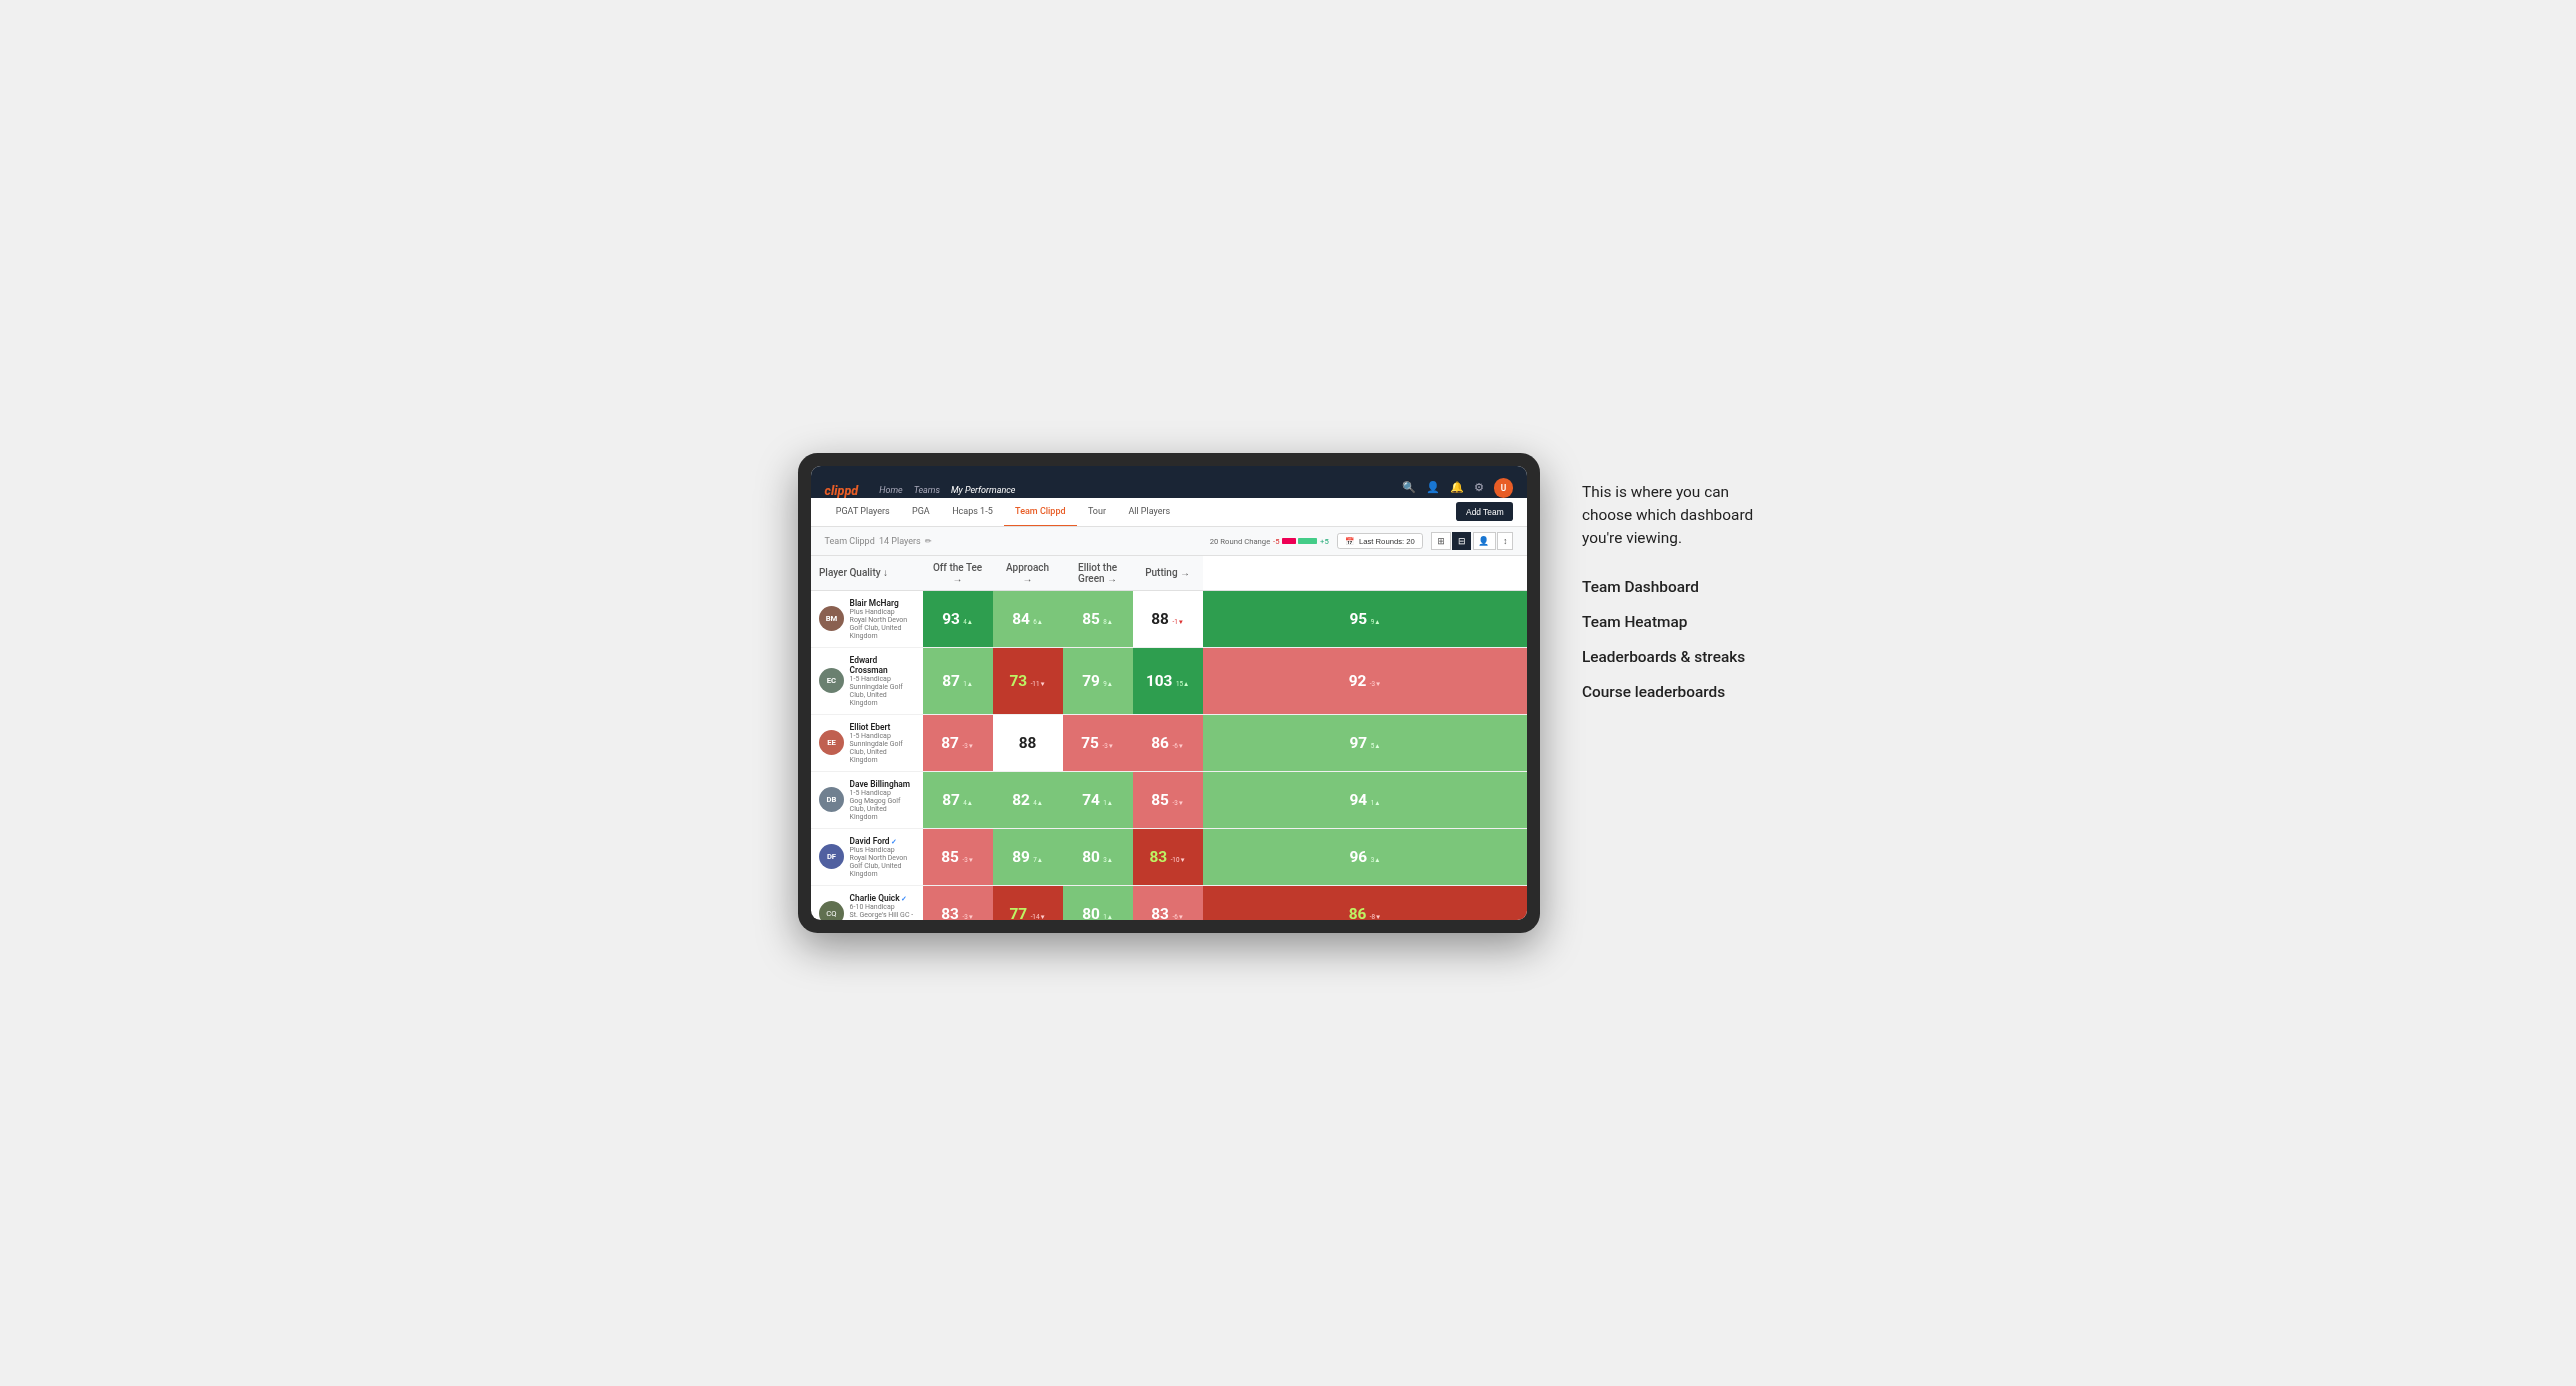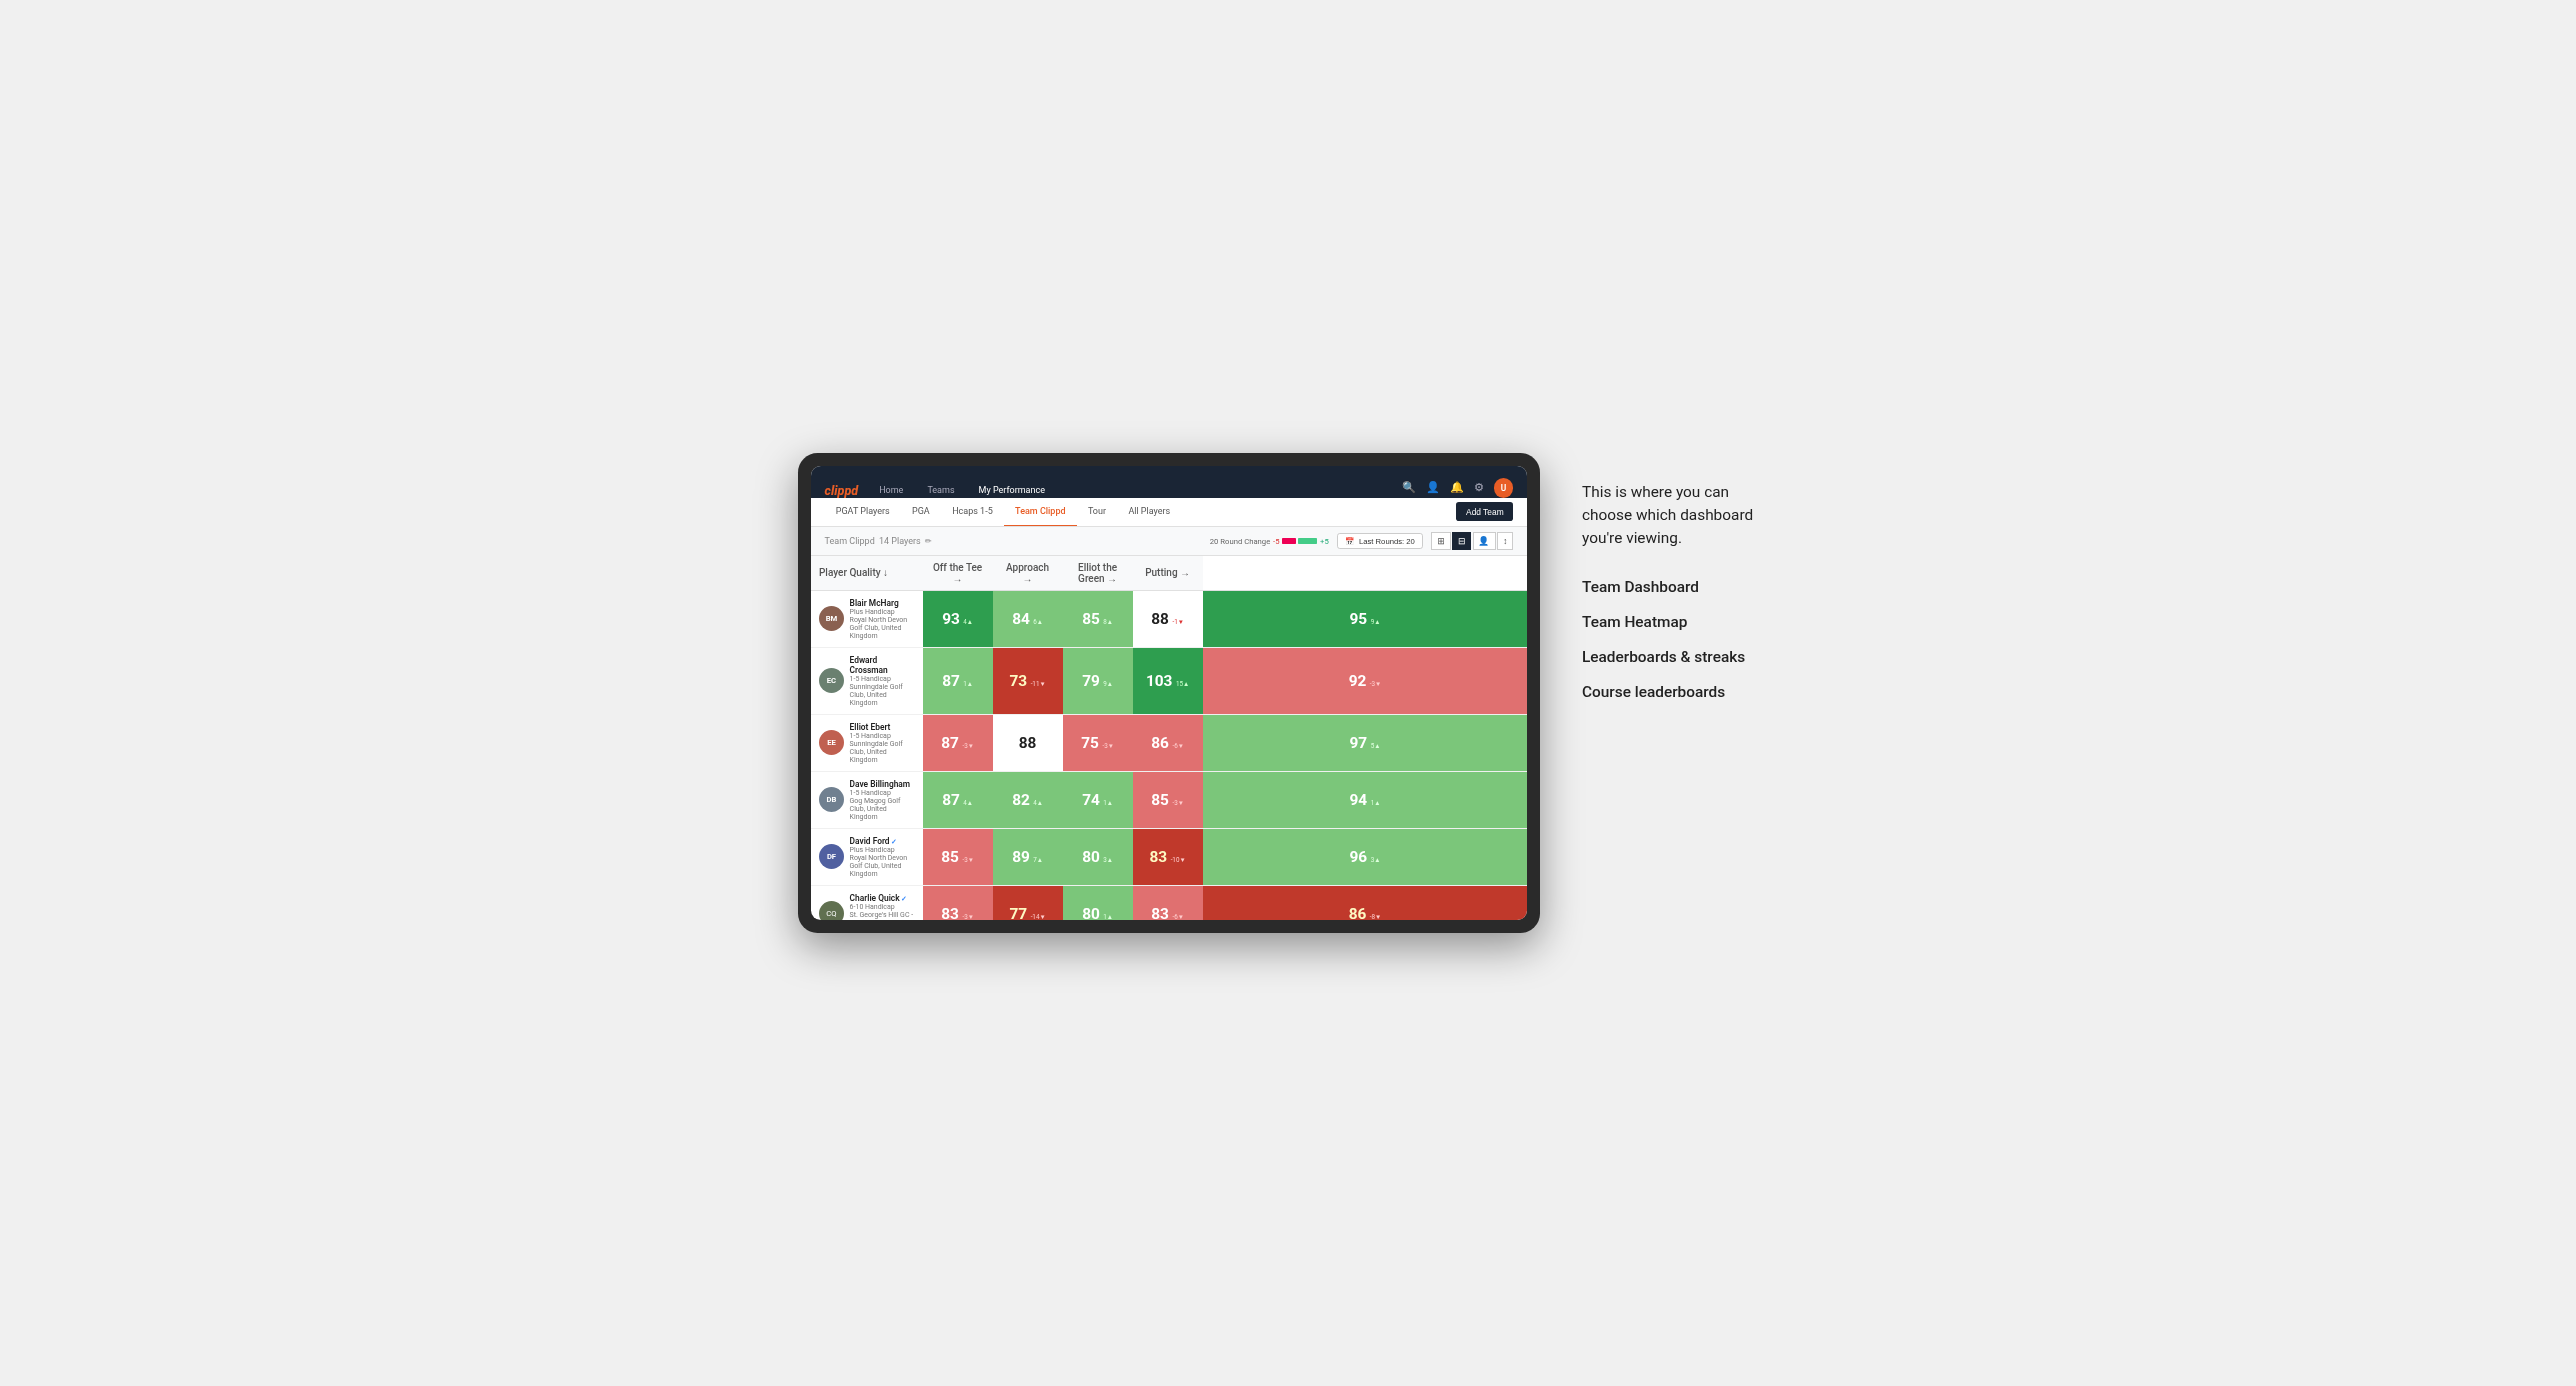--- a/index.html
+++ b/index.html
@@ -50,22 +50,23 @@
     .nav-logo {
       color: #e85d26;
       font-weight: 800;
       font-size: 12.6px;
       font-style: italic;
       margin-right: 7px;
     }
 
     .nav-links {
       display: flex;
-      gap: 24px;
+      gap: 11px;
       flex: 1;
+      font-style: italic;
     }
 
     .nav-link {
       color: #aab;
       font-size: 9px;
       cursor: pointer;
       padding: 2.8px 0;
     }
 
     .nav-link.active {
@@ -312,21 +313,21 @@
 
     .cell-green-dark { background: #2e9e4f; }
     .cell-green-dark .metric-value { color: #fff; }
     .cell-green-dark .metric-change { color: #cfc; }
 
     .cell-green-light { background: #7bc67a; }
     .cell-green-light .metric-value { color: #fff; }
     .cell-green-light .metric-change { color: #dfd; }
 
     .cell-red-dark { background: #c0392b; }
-    .cell-red-dark .metric-value { color: #fef9c3; }
+    .cell-red-dark .metric-value { color: #bef264; }
     .cell-red-dark .metric-change { color: #fcc; }
 
     .cell-red-light { background: #e07070; }
     .cell-red-light .metric-value { color: #fff; }
     .cell-red-light .metric-change { color: #fcc; }
 
     .cell-white { background: #fff; }
     .cell-white .metric-value { color: #222; }
 
     .dashboard-table tbody tr {

